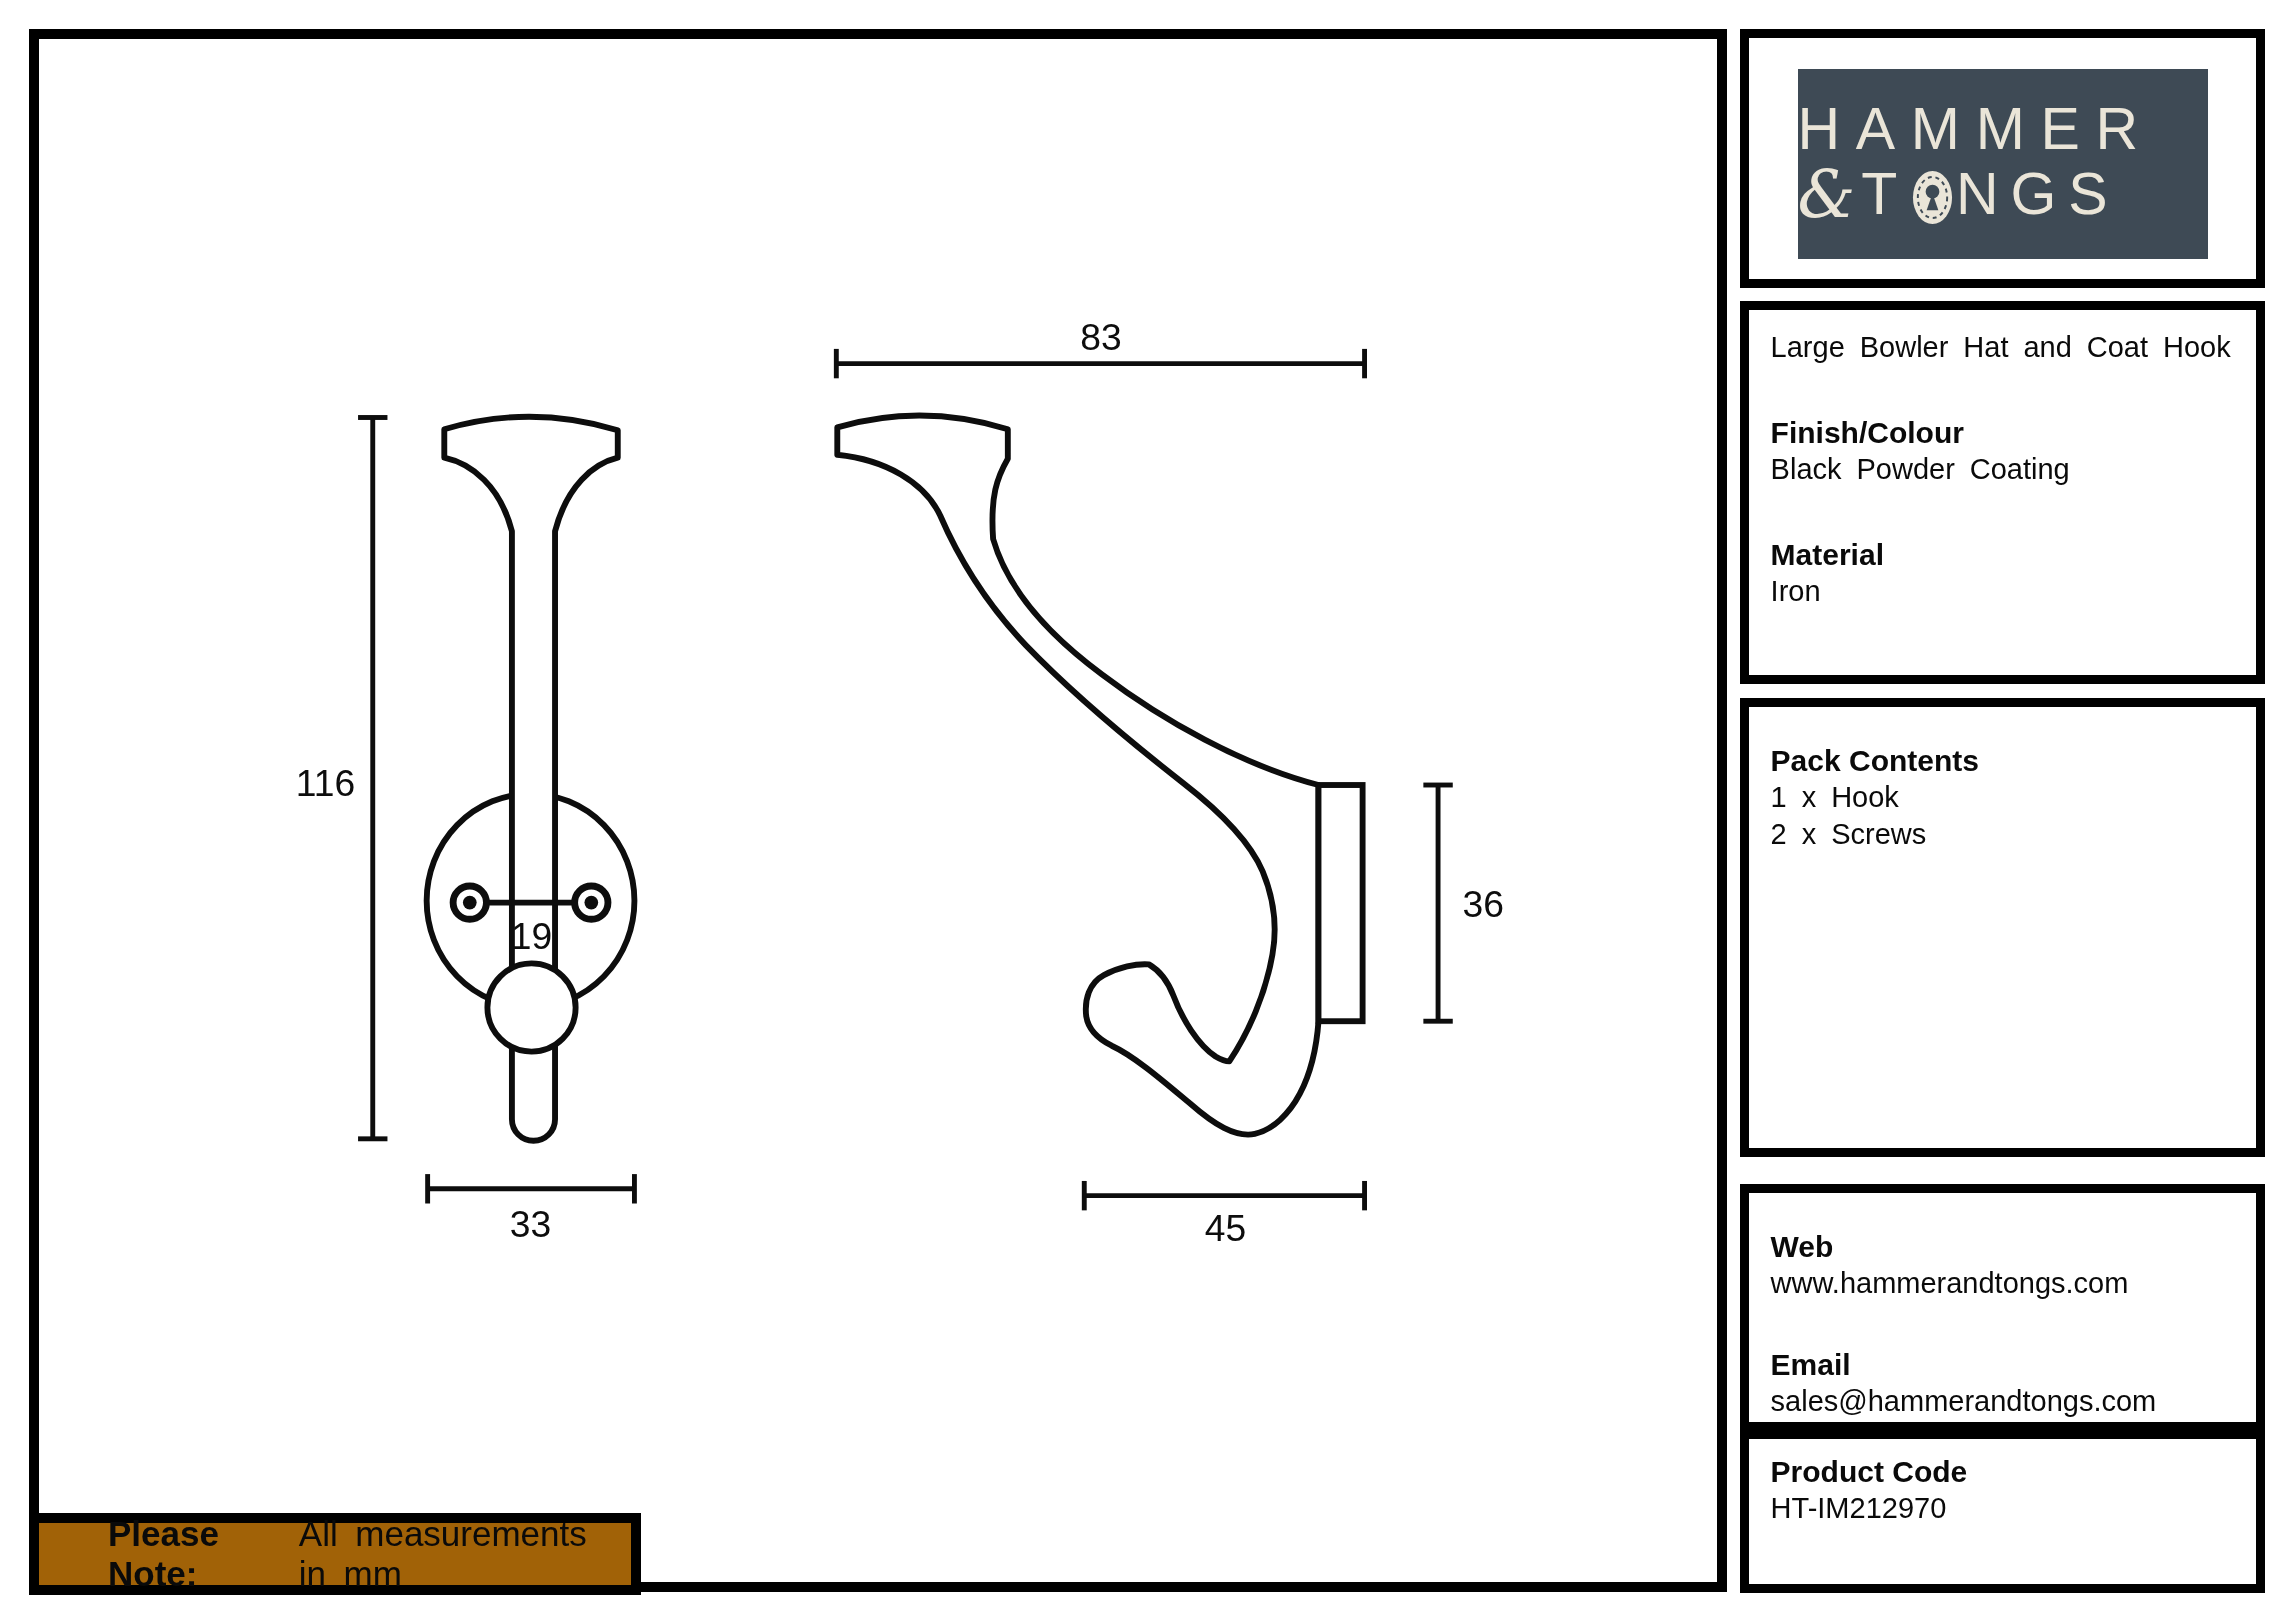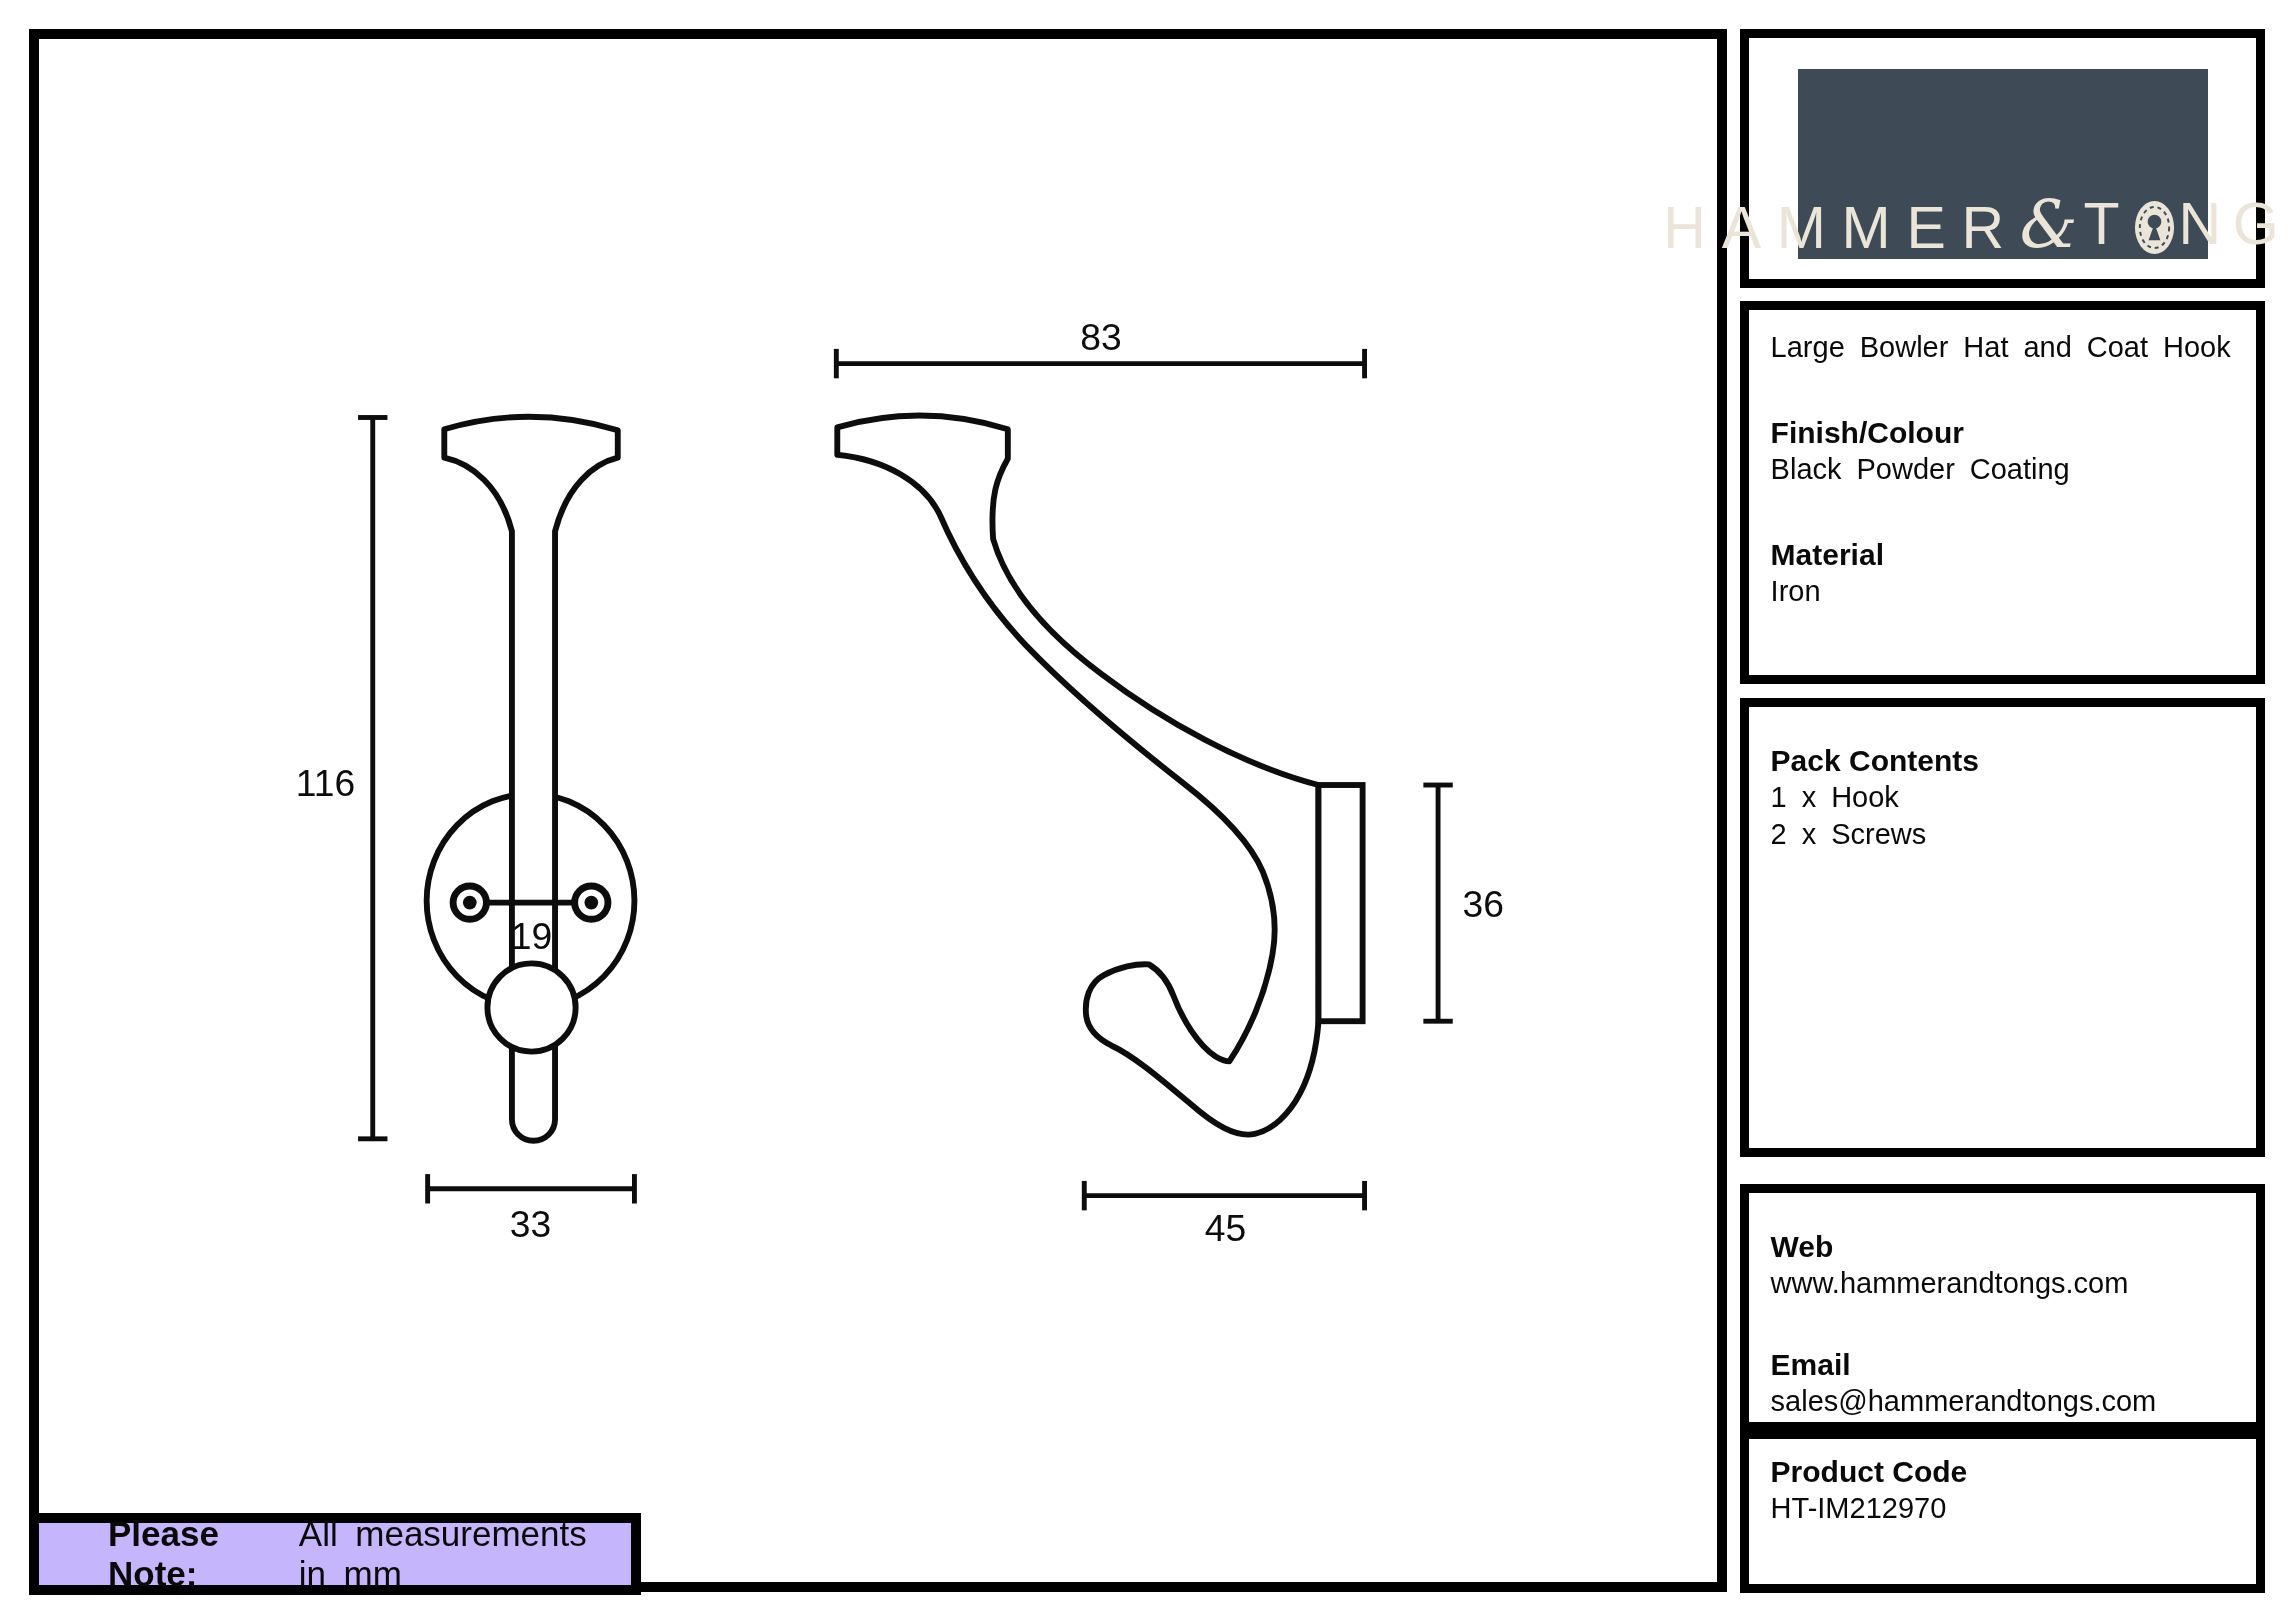--- a/index.html
+++ b/index.html
@@ -15,38 +15,38 @@
   .main-box{
     position:absolute;left:29px;top:29px;width:1698px;height:1563px;
     border:10.8px solid #000;box-sizing:border-box;background:#fff;
   }
   .drawing{position:absolute;left:0;top:0;width:2293px;height:1621px;}
   .drawing path,.drawing line,.drawing rect,.drawing circle,.drawing ellipse{vector-effect:none;}
   .drawing text{font-family:"Liberation Sans",sans-serif;font-size:38px;fill:#0d0d0d;}
   
   .note-box{
     position:absolute;left:29px;top:1513px;width:612px;height:82px;
-    border:10.8px solid #000;box-sizing:border-box;background:#c4b5fd;
+    border:10.8px solid #000;box-sizing:border-box;background:#a16207;
     display:flex;align-items:center;
     font-size:35px;padding-left:69px;z-index:5;word-spacing:7.8px;
   }
   .note-box b{margin-right:13.7px;}
   
   .pbox{
     position:absolute;left:1740px;width:525px;
     border:9.8px solid #000;box-sizing:border-box;background:#fff;
   }
   .pbox-logo{top:29px;height:259px;}
   .pbox-info{top:301px;height:383px;}
   .pbox-pack{top:698px;height:459px;}
   .pbox-contact{top:1184px;height:247px;}
   .pbox-code{top:1430px;height:163px;}
   .logo-rect{
     margin:31px auto 0 auto;width:410px;height:190px;background:#3E4A55;
-    display:flex;align-items:flex-end;justify-content:center;
+    display:flex;flex-direction:column;align-items:flex-start;justify-content:center;
     color:#EAE5D8;
   }
   .logo-line1{font-size:59px;letter-spacing:15.7px;line-height:61px;white-space:nowrap;}
   .logo-line2{font-size:59px;letter-spacing:11.8px;line-height:69px;white-space:nowrap;display:flex;align-items:center;}
   .logo-amp{font-family:"DejaVu Serif",serif;font-style:italic;font-size:65px;letter-spacing:0;margin-right:5.9px;}
   .keyhole{margin:5.9px 2px 0 2px;}
   .psection{padding-left:21.6px;padding-right:13.7px;}
   .plabel{font-weight:bold;font-size:30px;line-height:37px;}
   .pvalue{font-size:29px;line-height:37px;word-spacing:6.9px;}
   .pad-info{padding-top:18.6px;}

